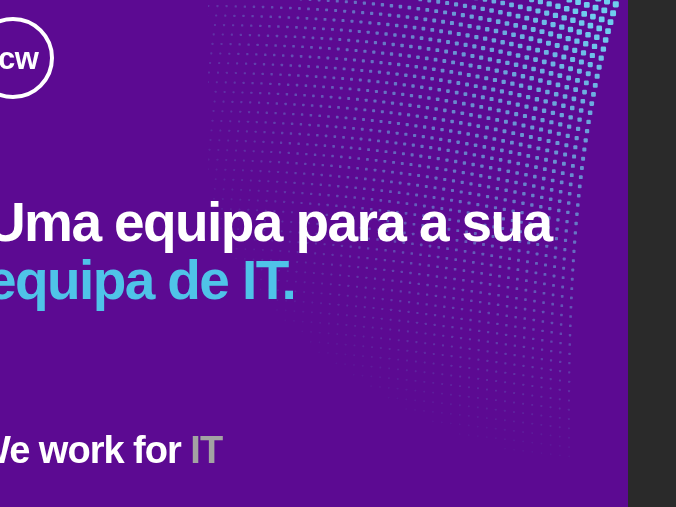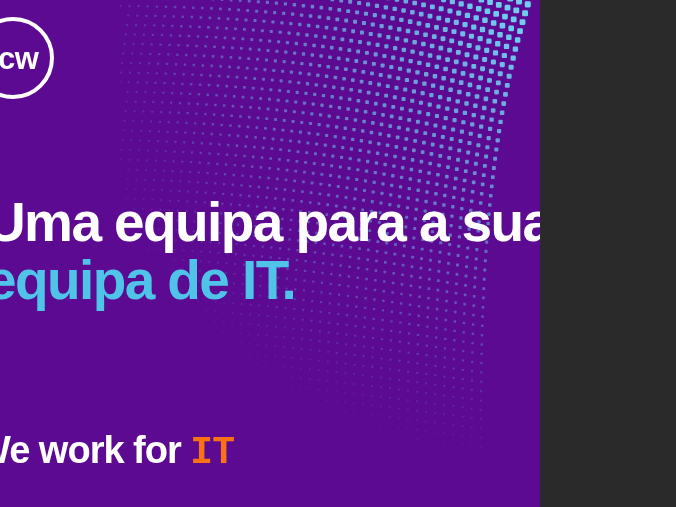--- a/index.html
+++ b/index.html
@@ -2,21 +2,21 @@
 <html><head>
 <meta charset="utf-8">
 <style>
   html, body {
     margin: 0;
     padding: 0;
     background: #2a2a2a;
   }
   #slide {
     position: relative;
-    width: 540px;
+    width: 628px;
     height: 507px;
     overflow: hidden;
     background: #5c0a92;
     font-family: "Liberation Sans", sans-serif;
   }
 
   
   #dot-pattern {
     position: absolute;
     top: 0;
@@ -76,21 +76,21 @@
     position: absolute;
     left: -25px;
     top: 427px;
     white-space: nowrap;
     font-size: 38px;
     font-weight: bold;
     letter-spacing: -1px;
     line-height: 46px;
     color: #ffffff;
   }
-  #tagline-accent { color: #f97316; font-family: Liberation Mono, monospace; }
+  #tagline-accent { color: #a3a3a3; }
 </style>
 </head>
 <body>
 
 <div id="slide">
 
   <svg id="dot-pattern" viewBox="0 0 420 507" preserveAspectRatio="none" aria-hidden="true">
       <rect x="407.47" y="-7.55" width="6.22" height="6.22" rx="1.40" fill="#6fcdee" opacity="1.000"></rect>
       <rect x="378.60" y="-7.13" width="5.85" height="5.85" rx="1.32" fill="#6fcdee" opacity="1.000"></rect>
       <rect x="387.29" y="-4.40" width="5.95" height="5.95" rx="1.34" fill="#6fcdee" opacity="1.000"></rect>

